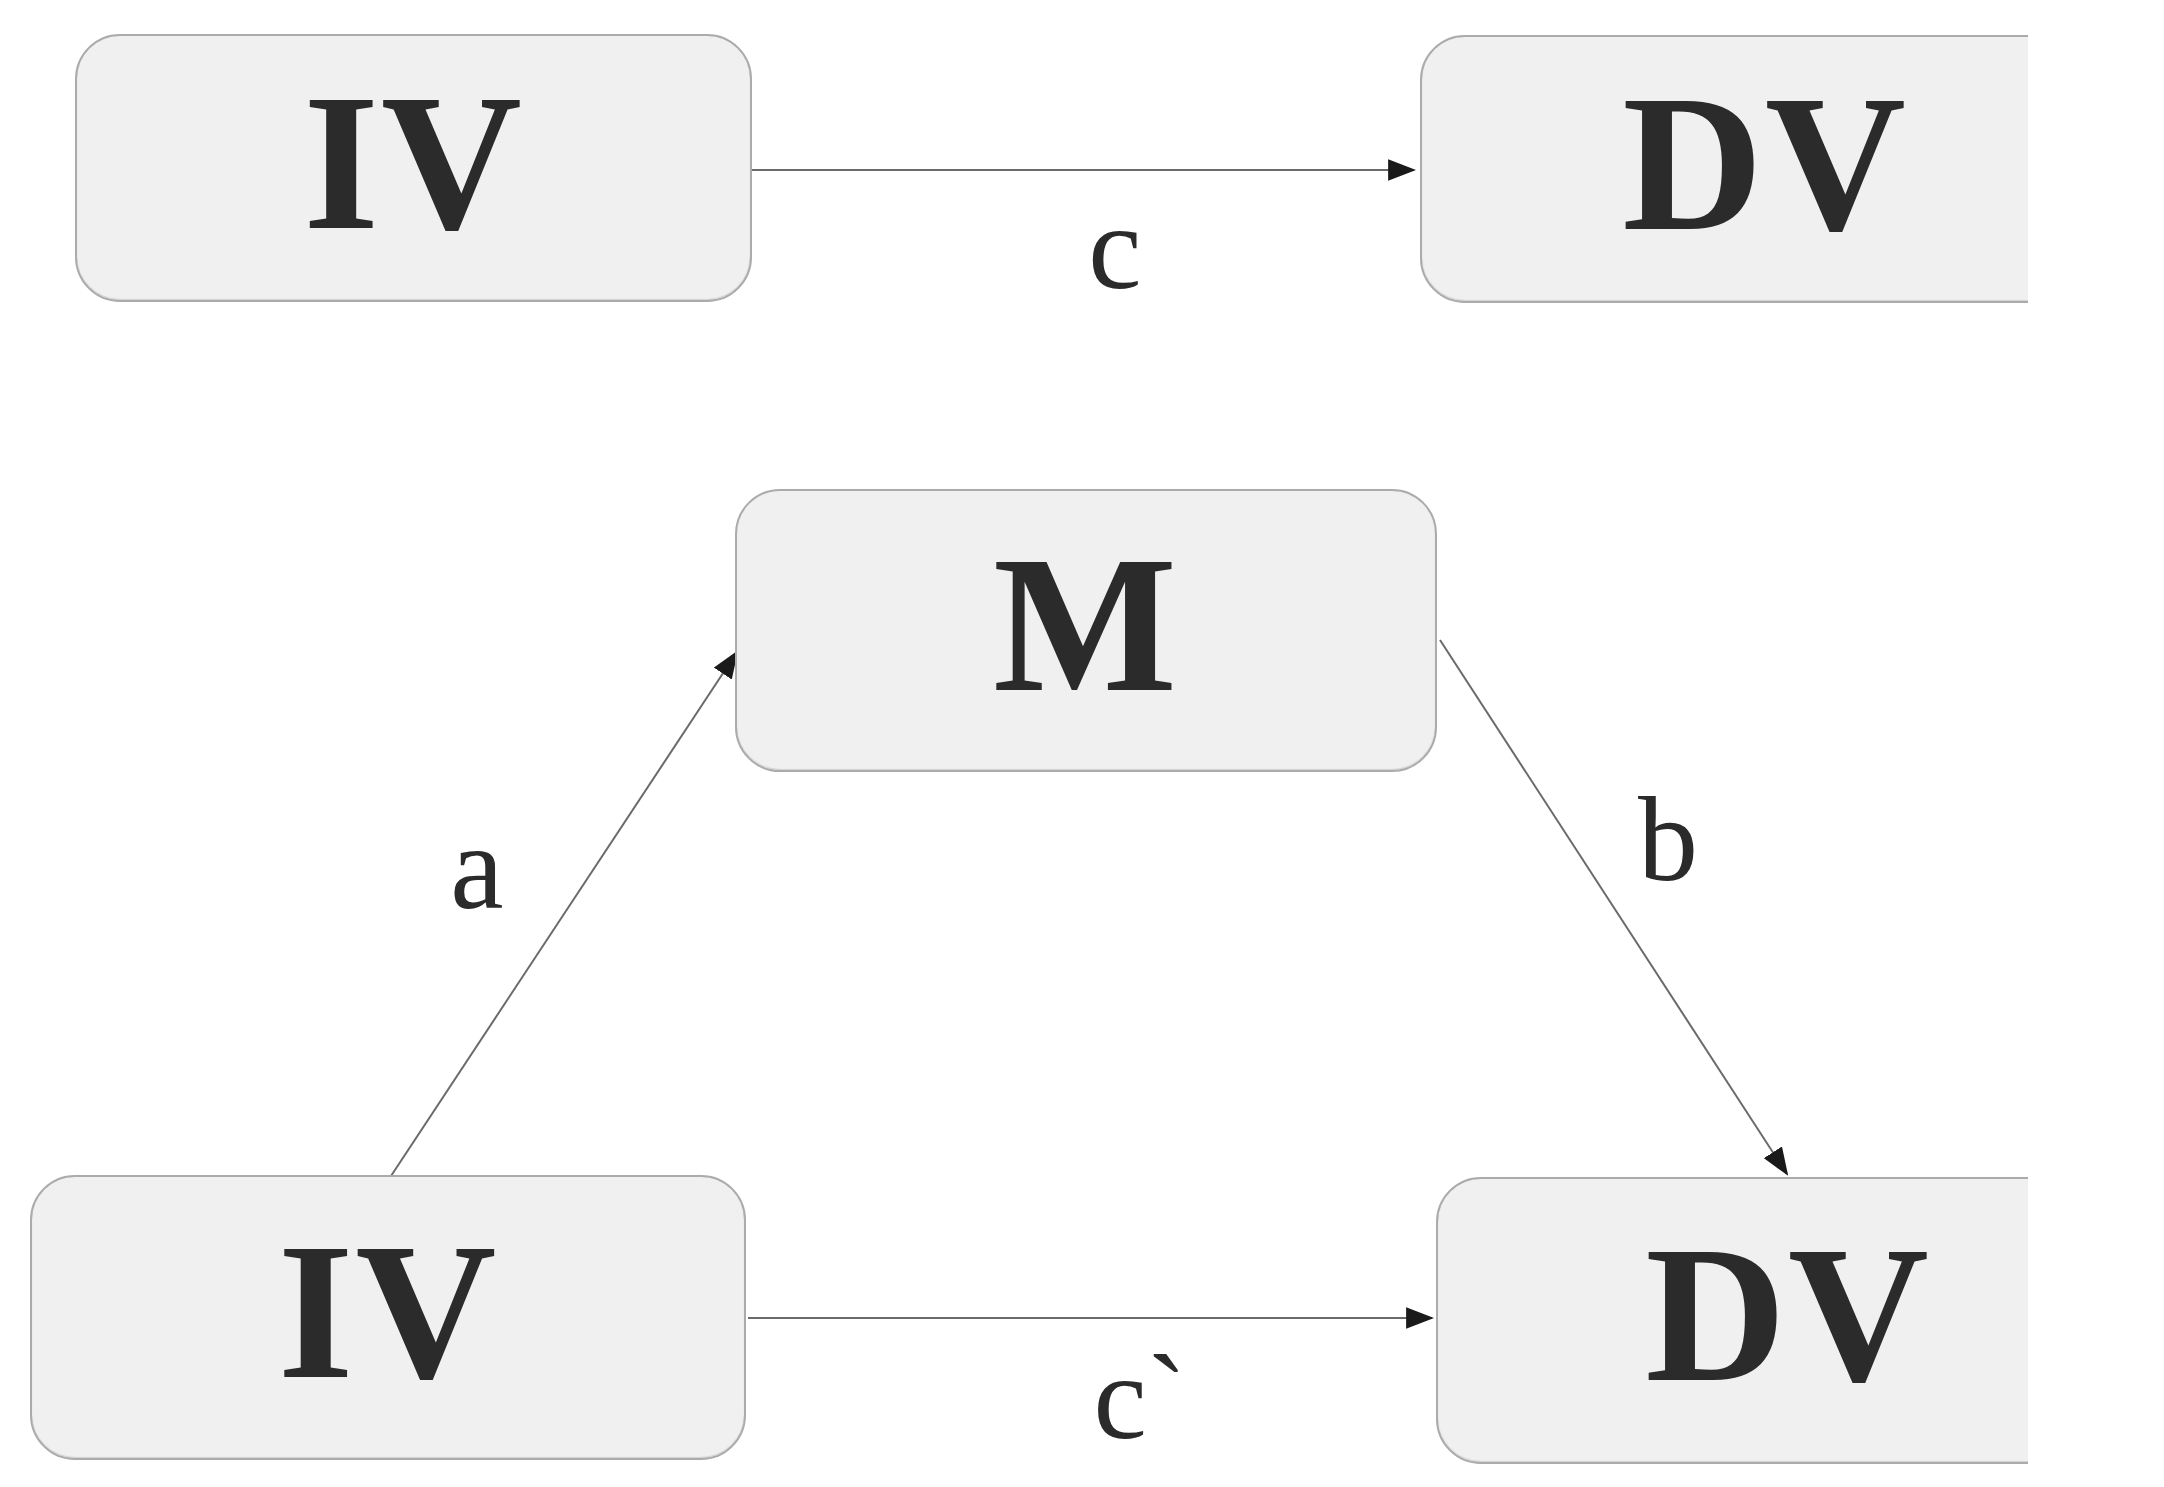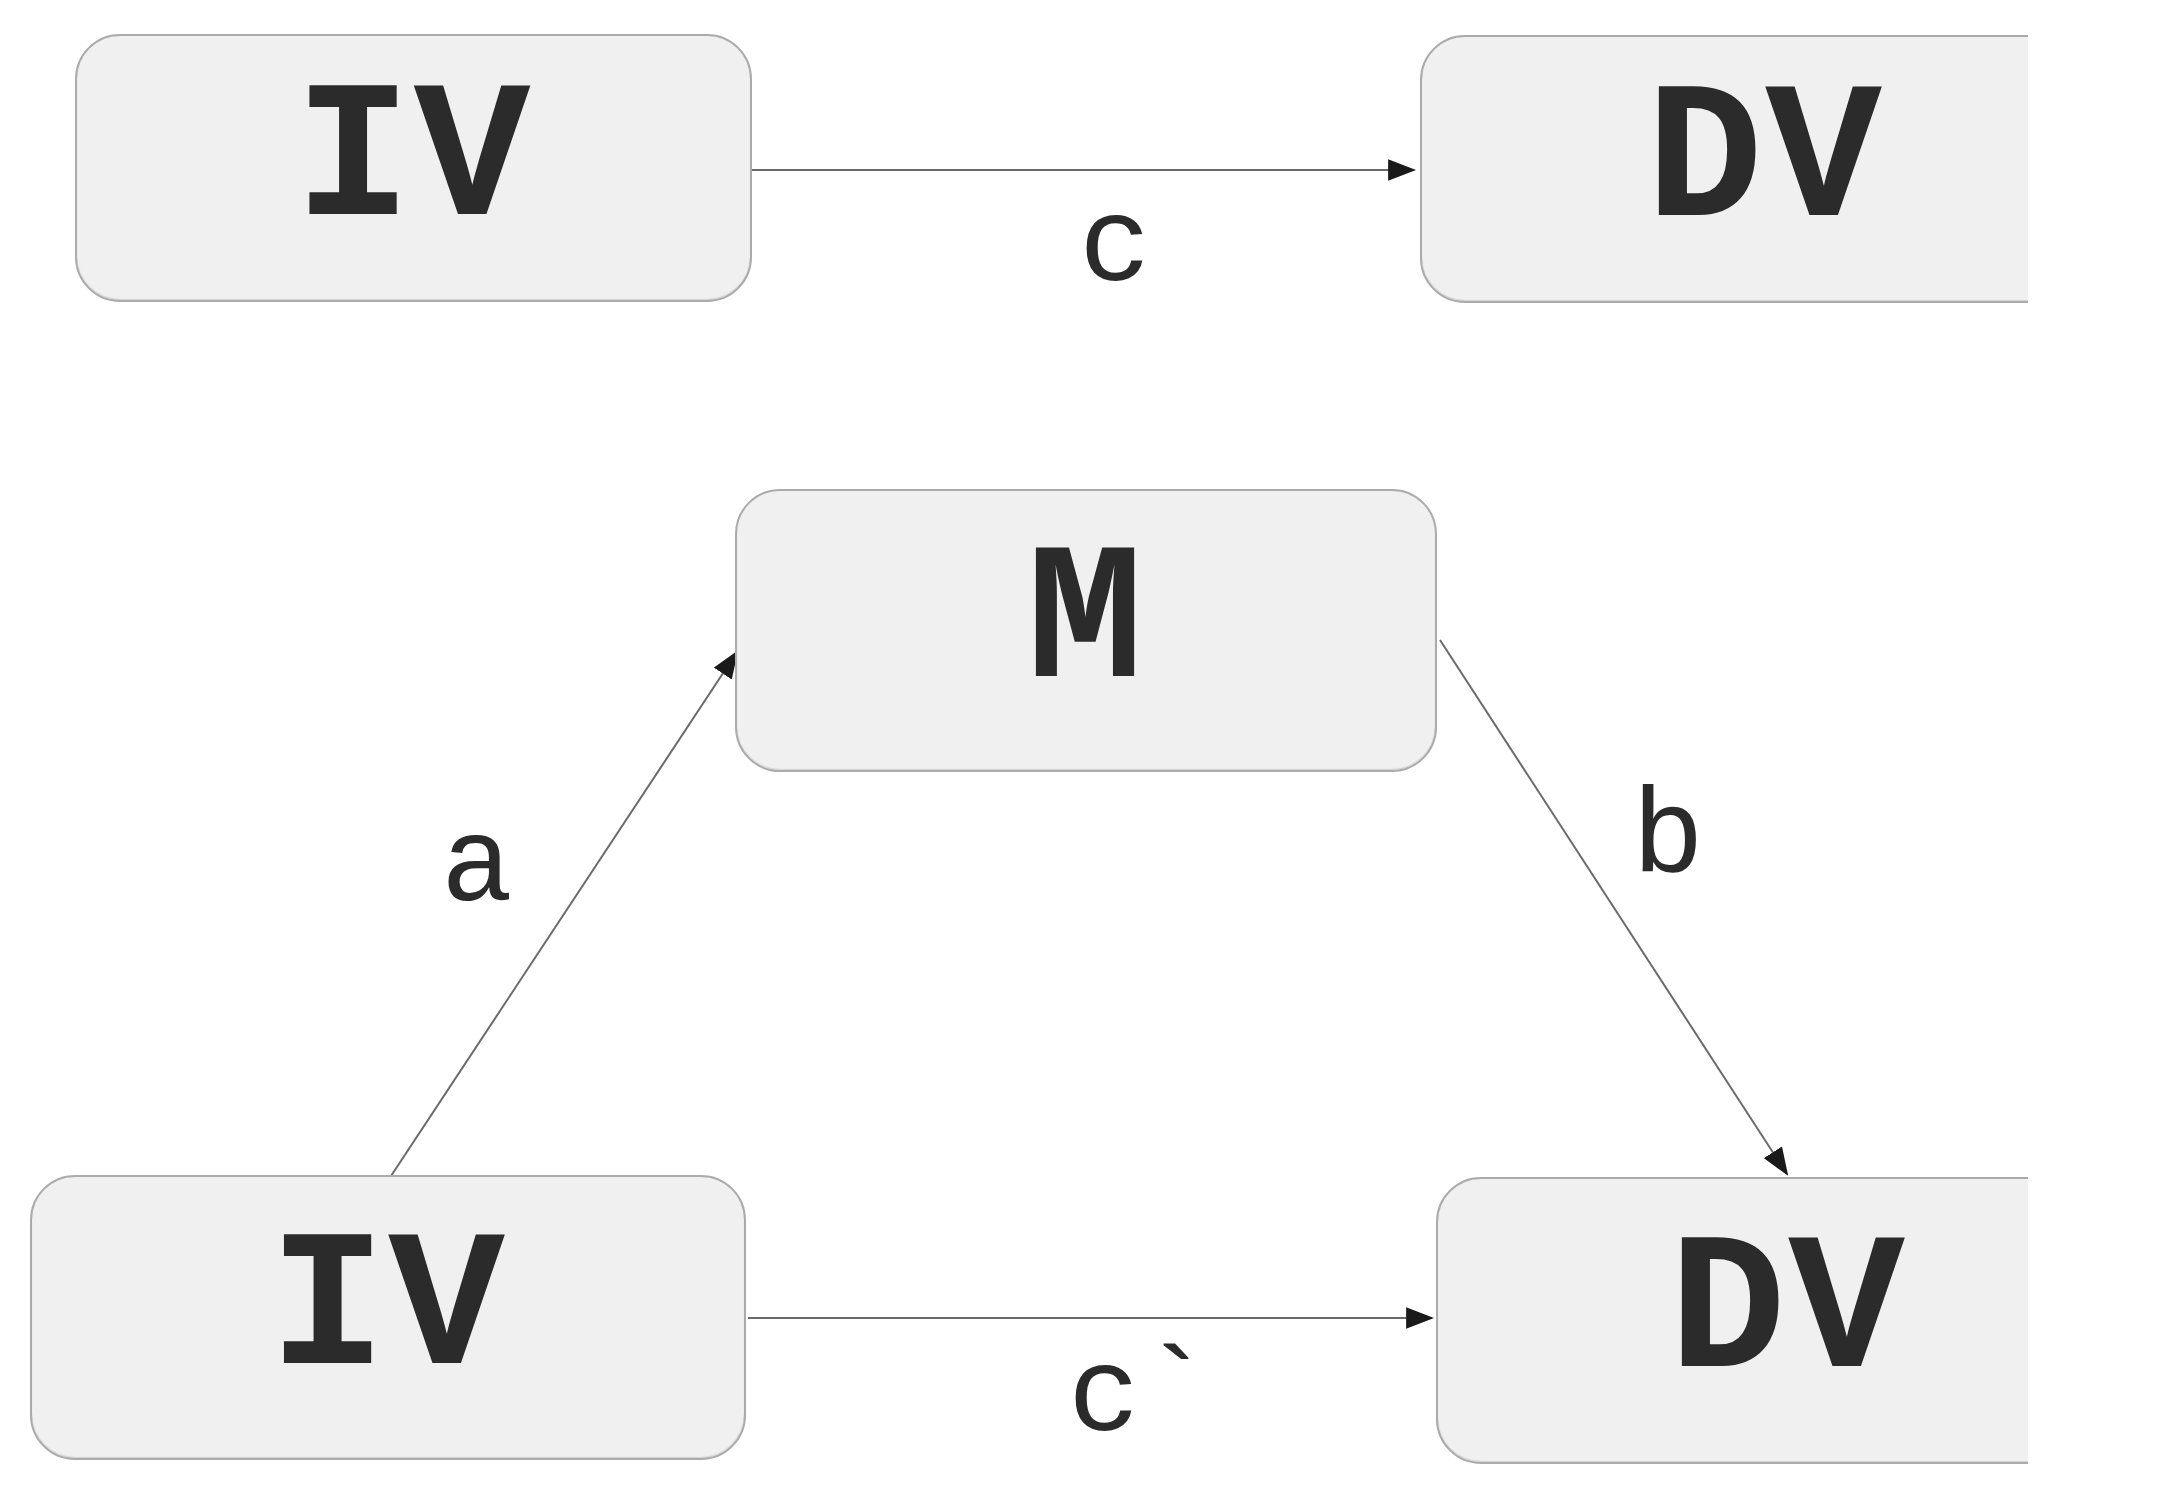--- a/index.html
+++ b/index.html
@@ -5,21 +5,21 @@
   html, body {
     margin: 0;
     padding: 0;
     background: #ffffff;
   }
   #stage {
     position: relative;
     width: 2028px;
     height: 1487px;
     background: var(--page-bg, #ffffff);
-    font-family: Liberation Mono, monospace;
+    font-family: Liberation Serif, serif;
     overflow: hidden;
   }
   .node {
     position: absolute;
     box-sizing: border-box;
     background: var(--box-fill, #f0f0f0);
     border: 2px solid var(--box-border, #ababab);
     border-radius: 45px;
     display: flex;
     align-items: center;

